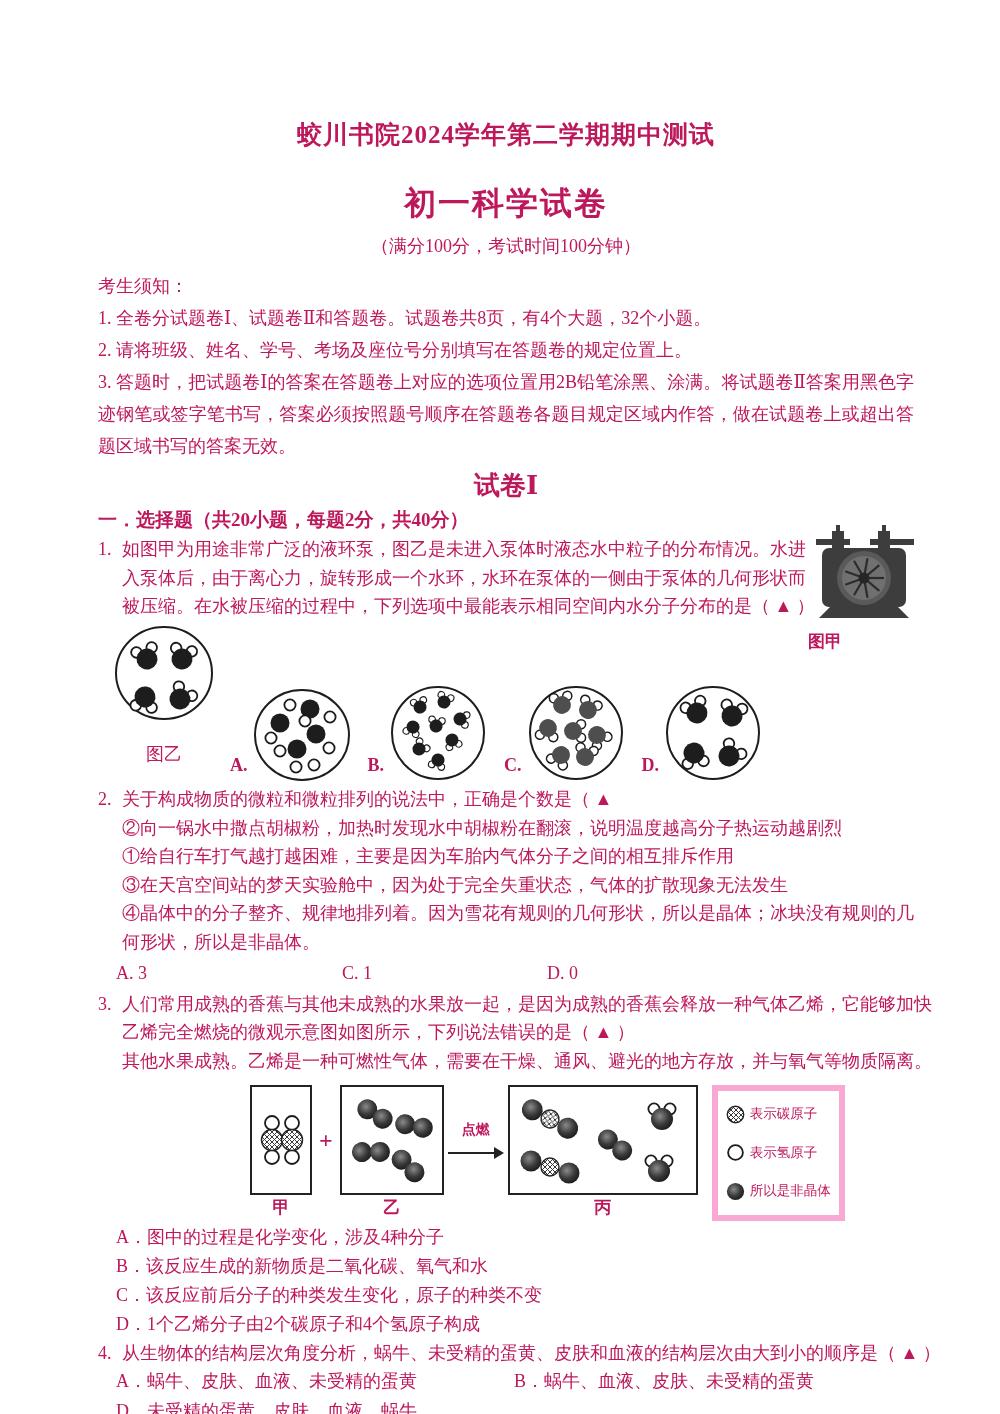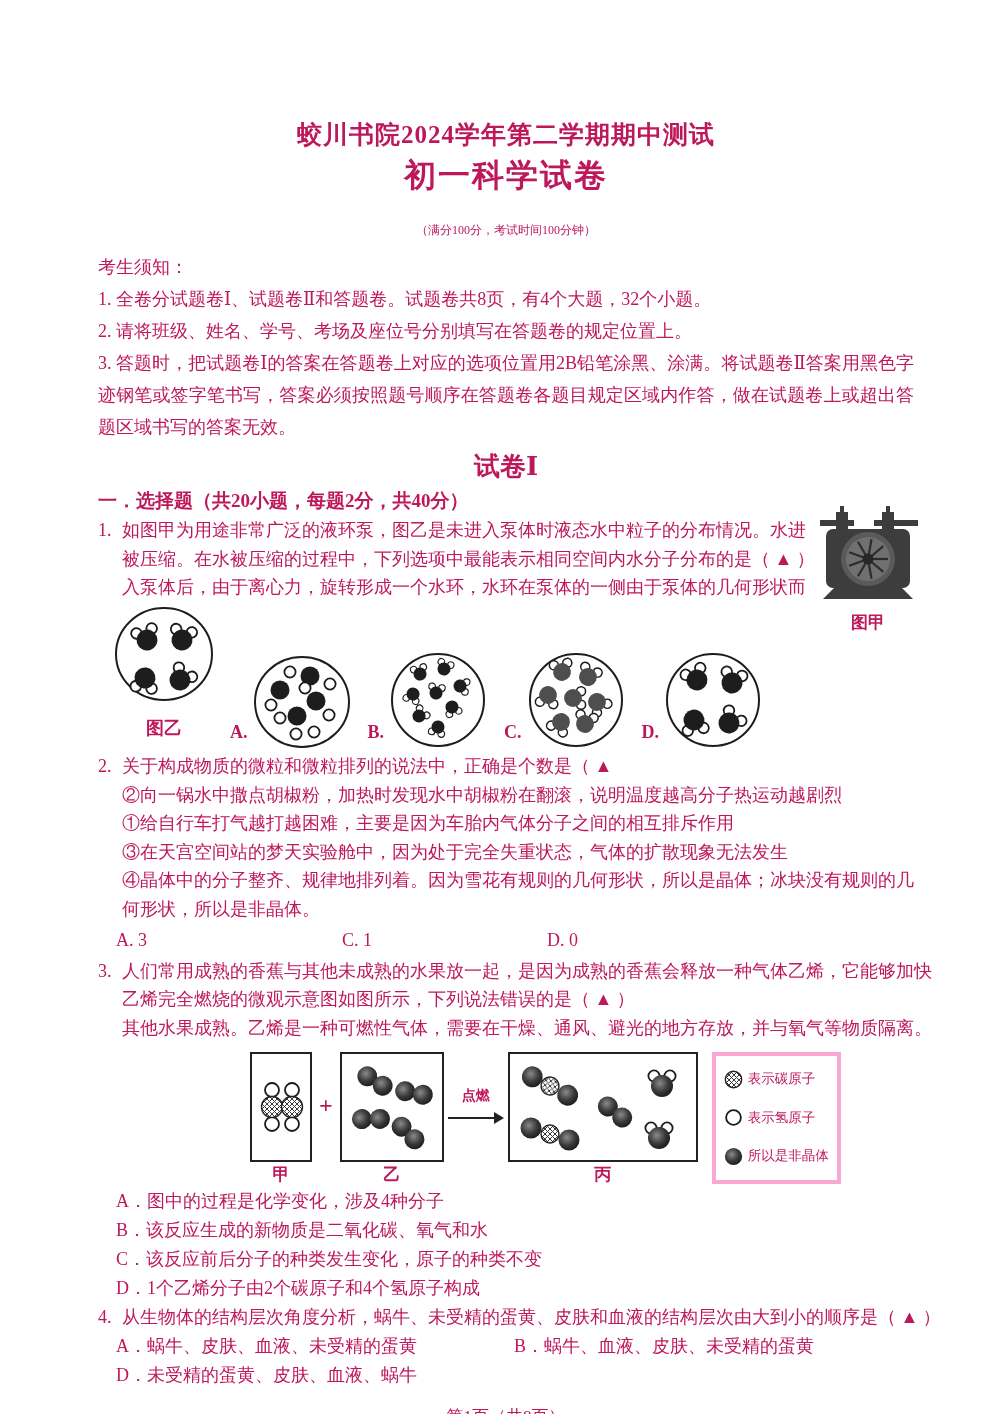--- a/index.html
+++ b/index.html
@@ -4,55 +4,55 @@
 <style>
   html,body{margin:0;padding:0;background:#e8e8e8;}
   .page{
     position:relative;width:1000px;height:1414px;margin:0 auto;
     background:#ffffff;color:#be185d;
     font-family:"Liberation Serif","DejaVu Serif",serif;
     box-sizing:border-box;padding:118px 86px 0 98px;overflow:hidden;
   }
   .center{text-align:center;}
   .h-school{font-size:25px;font-weight:bold;letter-spacing:1px;}
-  .h-title{font-size:32px;font-weight:bold;margin-top:3px;letter-spacing:2px;}
-  .h-meta{font-size:12px;margin-top:24px;}
+  .h-title{font-size:32px;font-weight:bold;margin-top:31px;letter-spacing:2px;}
+  .h-meta{font-size:18px;margin-top:8px;}
   .notice{font-size:18px;line-height:32px;margin-top:12px;}
   .notice p{margin:0;text-align:justify;}
   .paper1{font-size:26px;font-weight:bold;margin:6px 0 2px;}
   .section{font-size:19px;font-weight:bold;margin:4px 0 2px;}
   .q{font-size:18px;line-height:28.5px;position:relative;}
   .qline{white-space:nowrap;}
   .qline .qnum{display:inline-block;min-width:24px;}
   .cont{padding-left:24px;}
   .wrap{white-space:normal;text-align:justify;}
   
-  .pump{position:absolute;right:-14px;top:-10px;width:120px;text-align:center;font-family:Liberation Mono, monospace;}
+  .pump{position:absolute;right:-14px;top:-10px;width:120px;text-align:left;font-family:Liberation Mono, monospace;}
   .pump-cap{font-size:17px;margin-top:0px;font-weight:bold;}
   
   .mol-row{display:flex;align-items:flex-end;margin:4px 0 2px 14px;}
   .mol-first{display:flex;flex-direction:column;align-items:center;}
   .mol-item{display:flex;align-items:flex-end;}
   .mol-label{font-size:18px;font-weight:bold;margin:0 2px 4px 14px;}
-  .mol-label.under{margin:8px;font-weight:bold;}
+  .mol-label.under{margin:15px;font-weight:normal;}
   
   .optrow{display:flex;padding-left:18px;margin:3px 0 2px;font-size:18px;}
   .optrow span:nth-child(1){width:226px;}
   .optrow span:nth-child(2){width:205px;}
   .optrow span:nth-child(3){width:212px;}
   
   .fig3{display:flex;align-items:flex-start;margin:10px 0 2px 152px;}
   .fcol{display:flex;flex-direction:column;align-items:center;}
   .fbox{border:2px solid #222;background:#fff;line-height:0;}
   .fbox svg{display:block;}
   .flabel{font-size:17px;font-weight:bold;margin-top:3px;line-height:20px;}
   .fplus{font-size:24px;font-weight:bold;align-self:center;margin:0 7px;padding-bottom:26px;}
   .farrow{display:flex;flex-direction:column;align-items:center;align-self:center;margin:13px 4px;padding-bottom:30px;}
   .farrow .ftext{font-size:14px;font-weight:bold;margin-bottom:1px;}
-  .legend{border:4px solid #f9a8d4;margin-left:14px;padding:9px 8px;display:flex;flex-direction:column;gap:10px;}
+  .legend{border:6px solid #f9a8d4;margin-left:14px;padding:9px 8px;display:flex;flex-direction:column;gap:10px;}
   .lrow{display:flex;align-items:center;gap:5px;}
   .lrow .ltext{font-size:13.5px;white-space:nowrap;}
   .q3opts div{padding-left:18px;white-space:nowrap;line-height:29px;}
   
   .q4grid{display:grid;grid-template-columns:398px auto;padding-left:18px;line-height:29.5px;}
   .q4grid div{white-space:nowrap;}
   .footer{text-align:center;font-size:17px;margin-top:14px;}
   .defs{position:absolute;width:0;height:0;left:0;top:0;}
 </style>
 </head>
@@ -134,22 +134,22 @@
           <line x1="56" y1="53" x2="46" y2="35.7"></line>
             <line x1="56" y1="53" x2="59.5" y2="33.3"></line>
           <line x1="56" y1="53" x2="71.3" y2="40.1"></line>
         </g>
         <circle cx="56" cy="53" r="5.5" fill="#262626"></circle>
         <path d="M22 82 L90 82 L101 93 L11 93 Z" fill="#3d3d3d"></path>
       </svg>
       <div class="pump-cap">图甲</div>
     </div>
     <div class="qline"><span class="qnum">1.</span><span>如图甲为用途非常广泛的液环泵，图乙是未进入泵体时液态水中粒子的分布情况。水进</span></div>
+    <div class="qline cont">入泵体后，由于离心力，旋转形成一个水环，水环在泵体的一侧由于泵体的几何形状而</div>
     <div class="qline cont">被压缩。在水被压缩的过程中，下列选项中最能表示相同空间内水分子分布的是（ ▲ ）</div>
-    <div class="qline cont">入泵体后，由于离心力，旋转形成一个水环，水环在泵体的一侧由于泵体的几何形状而</div>
 
     <div class="mol-row">
       <div class="mol-first">
         <svg width="104" height="100" viewBox="0 0 104 100">
           <ellipse cx="52" cy="48" rx="48" ry="46" fill="none" stroke="#1d1d1d" stroke-width="2"></ellipse>
           <use href="#wat" transform="translate(35,34) rotate(-18)"></use>
           <use href="#wat" transform="translate(70,34) rotate(12)"></use>
           <use href="#wat" transform="translate(33,72) rotate(188)"></use>
           <use href="#wat" transform="translate(68,74) rotate(35)"></use>
         </svg>

